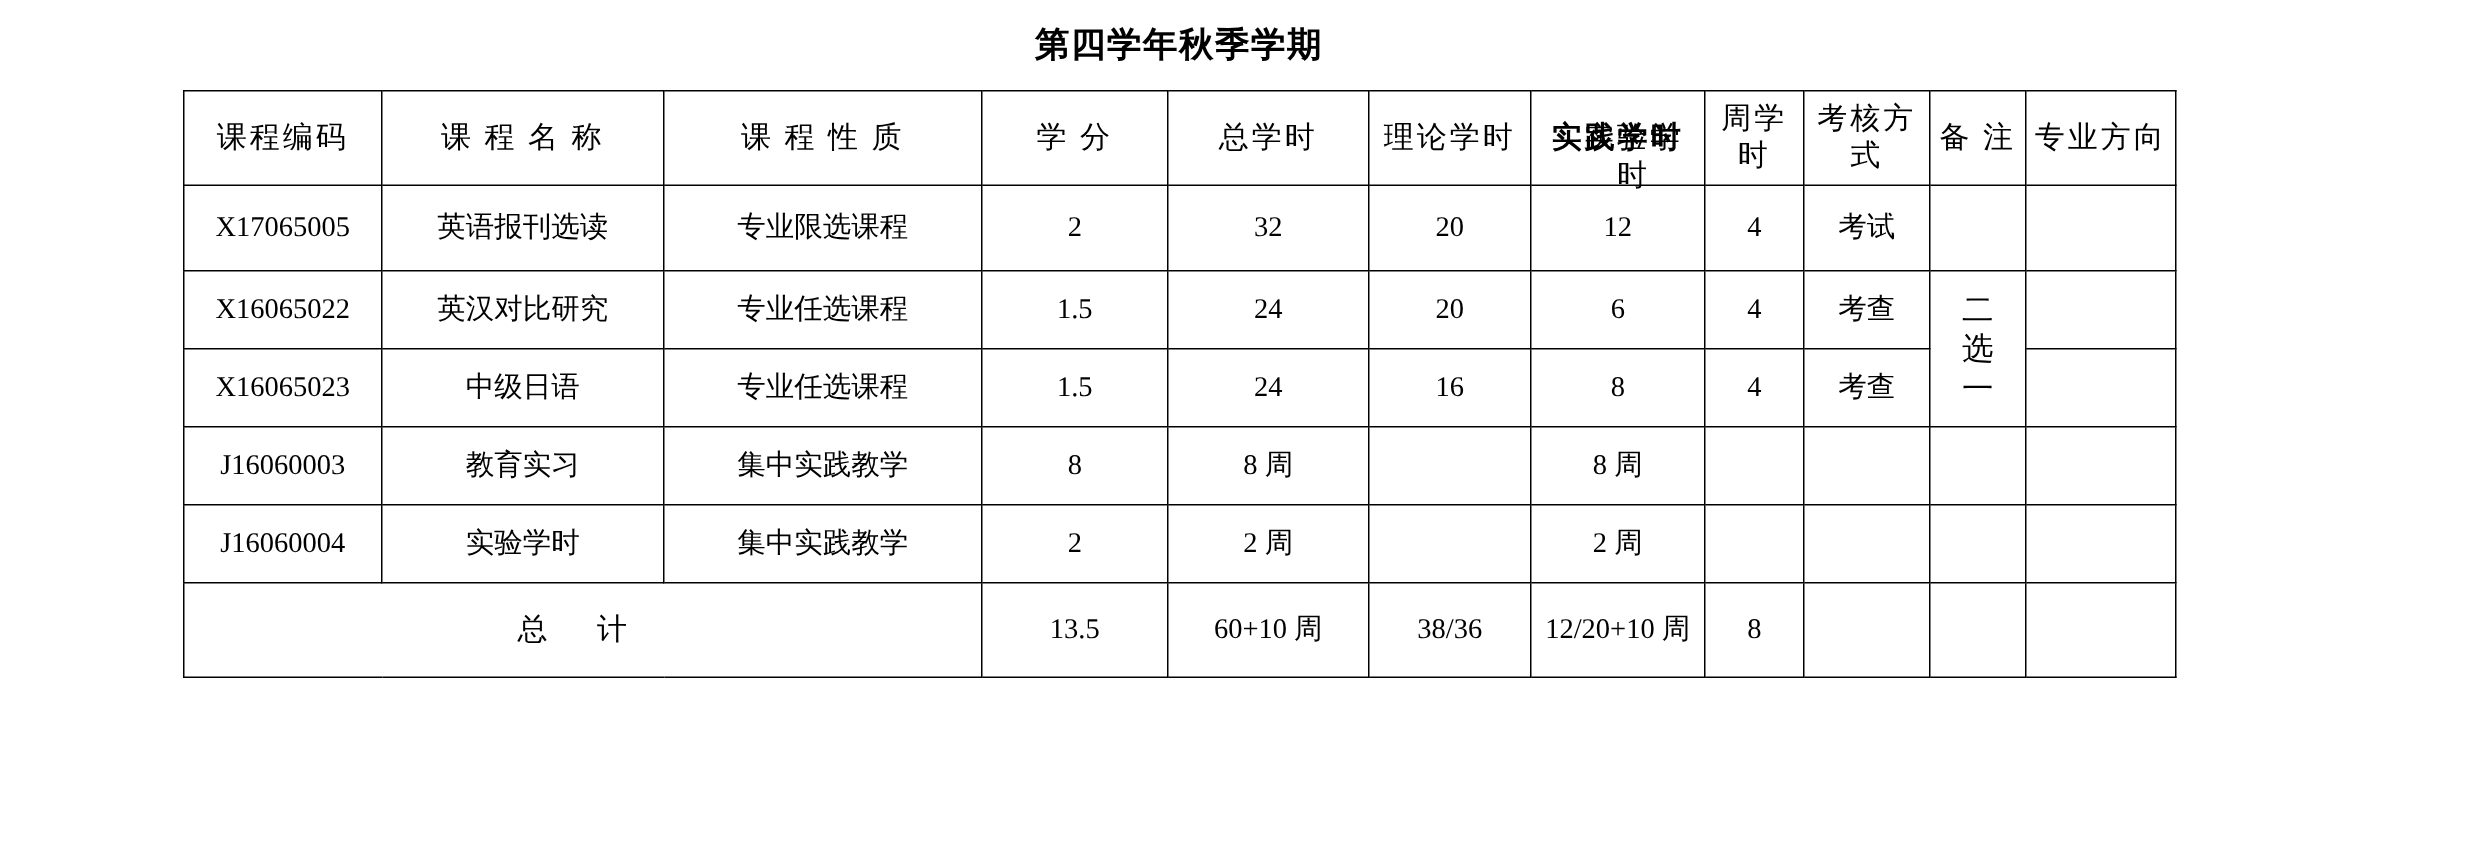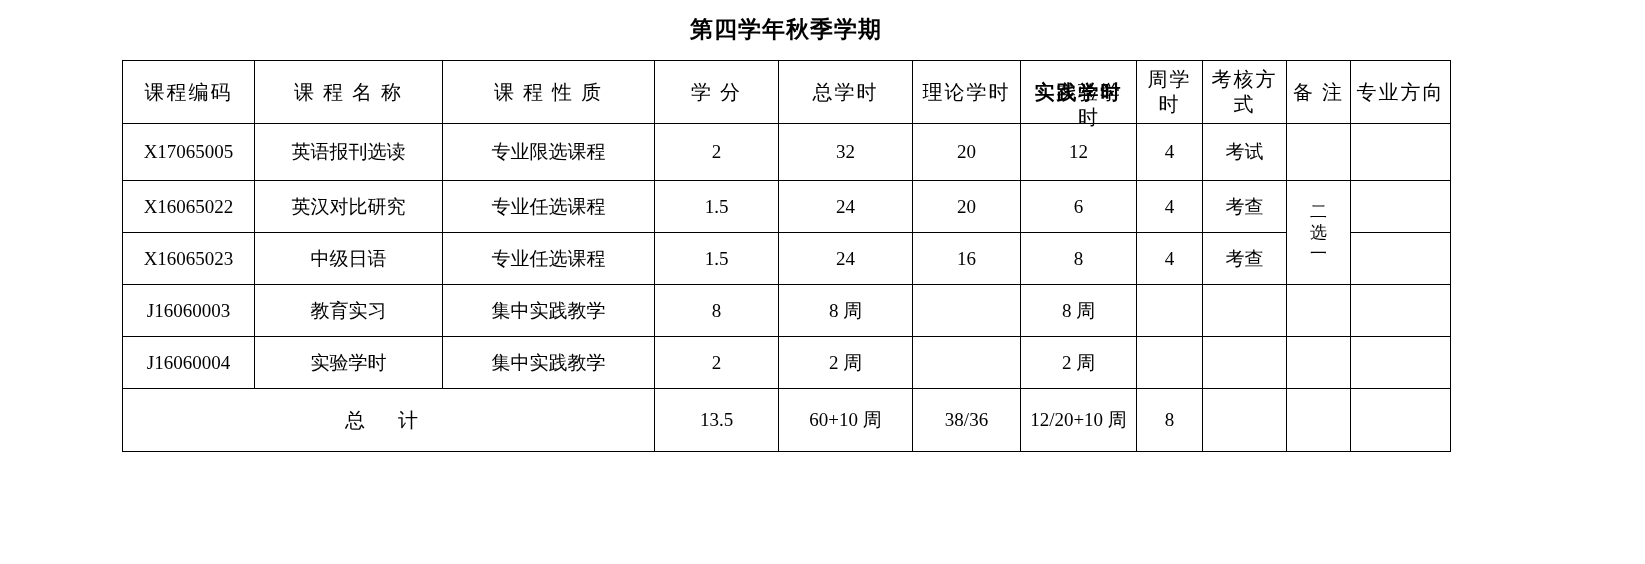--- a/index.html
+++ b/index.html
@@ -63,21 +63,21 @@
   }
   td.total-label {
     letter-spacing: 14px;
     font-size: 20px;
     padding-left: 14px;
   }
   td.total-cell {
     height: 58px;
   }
   td.note-cell {
-    font-size: 17px;
+    font-size: 21px;
     line-height: 1.15;
   }
   .note-inner {
     display: inline-block;
     width: 1.2em;
     text-align: center;
   }
   .overlap {
     position: relative;
     display: inline-block;

